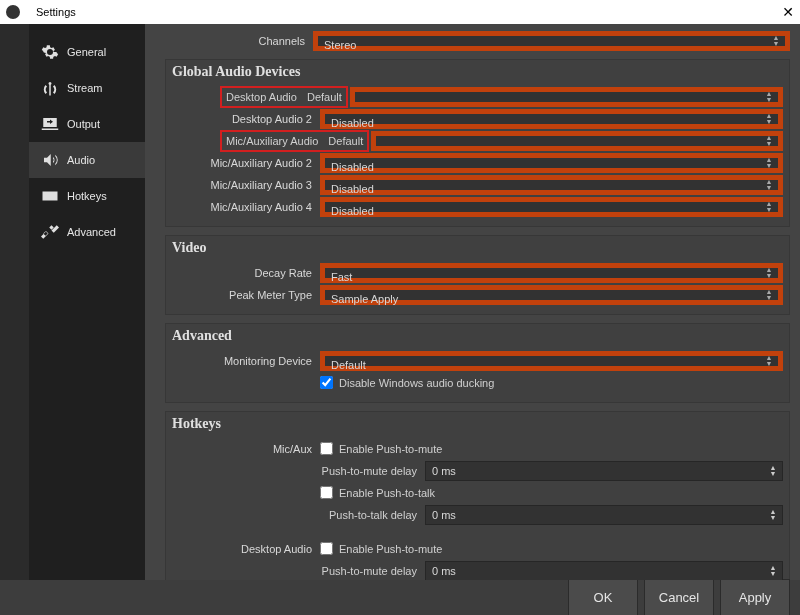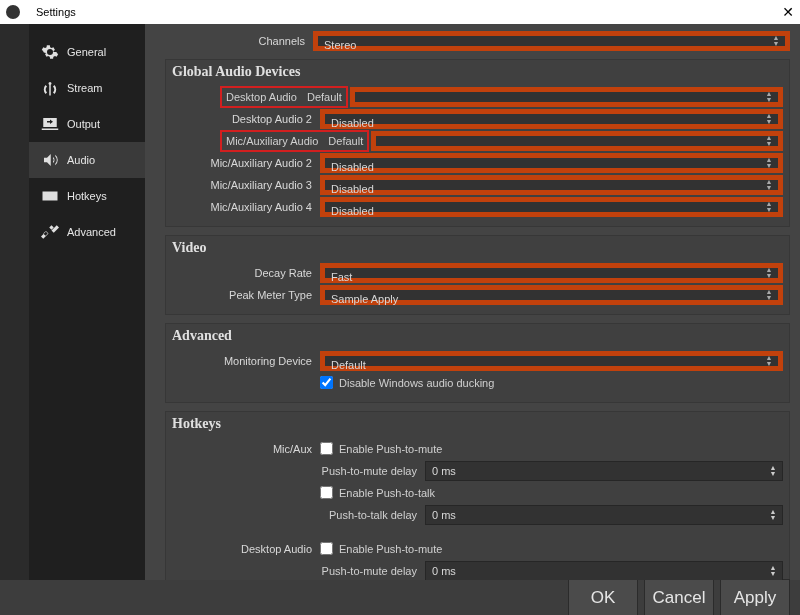--- a/index.html
+++ b/index.html
@@ -27,21 +27,21 @@
 .numspin .spinner { position: absolute; right: 2px; top: 0; bottom: 0; width: 14px; display: flex; flex-direction: column; justify-content: center; align-items: center; color: #ccc; font-size: 7px; line-height: 6px; }
 .highlight { border: 2px solid #d21f1f; padding: 0 4px; display: flex; align-items: center; height: 22px; }
 .highlight .lbl-inner { font-size: 11px; padding-right: 10px; }
 .highlight .val-inner { font-size: 11px; padding-left: 0; }
 .section { border: 1px solid #373737; background: #404040; margin-top: 8px; padding: 4px 6px 8px 6px; }
 .section-title { font-weight: bold; color: #e0e0e0; font-size: 14px; margin-bottom: 6px; font-family: Liberation Serif, serif; }
 .chkrow { display: flex; align-items: center; height: 20px; }
 .chkrow input[type=checkbox] { margin-right: 6px; }
 .sub-lbl { width: 158px; text-align: right; padding-right: 8px; font-size: 11px; }
 .footer { height: 35px; background: #3d3d3d; display: flex; align-items: center; justify-content: flex-end; padding: 0 10px; gap: 6px; }
-.btn { background: #4b4b4b; border: 1px solid #2b2b2b; color: #e5e5e5; font-size: 17px; height: 37px; width: 70px; cursor: pointer; }
+.btn { background: #4b4b4b; border: 1px solid #2b2b2b; color: #e5e5e5; font-size: 13px; height: 37px; width: 70px; cursor: pointer; }
 </style>
 </head>
 <body>
 
 <div class="titlebar">
   <div class="left">
     <span class="obs-logo"></span>
     <span>Settings</span>
   </div>
   <span class="close">✕</span>

